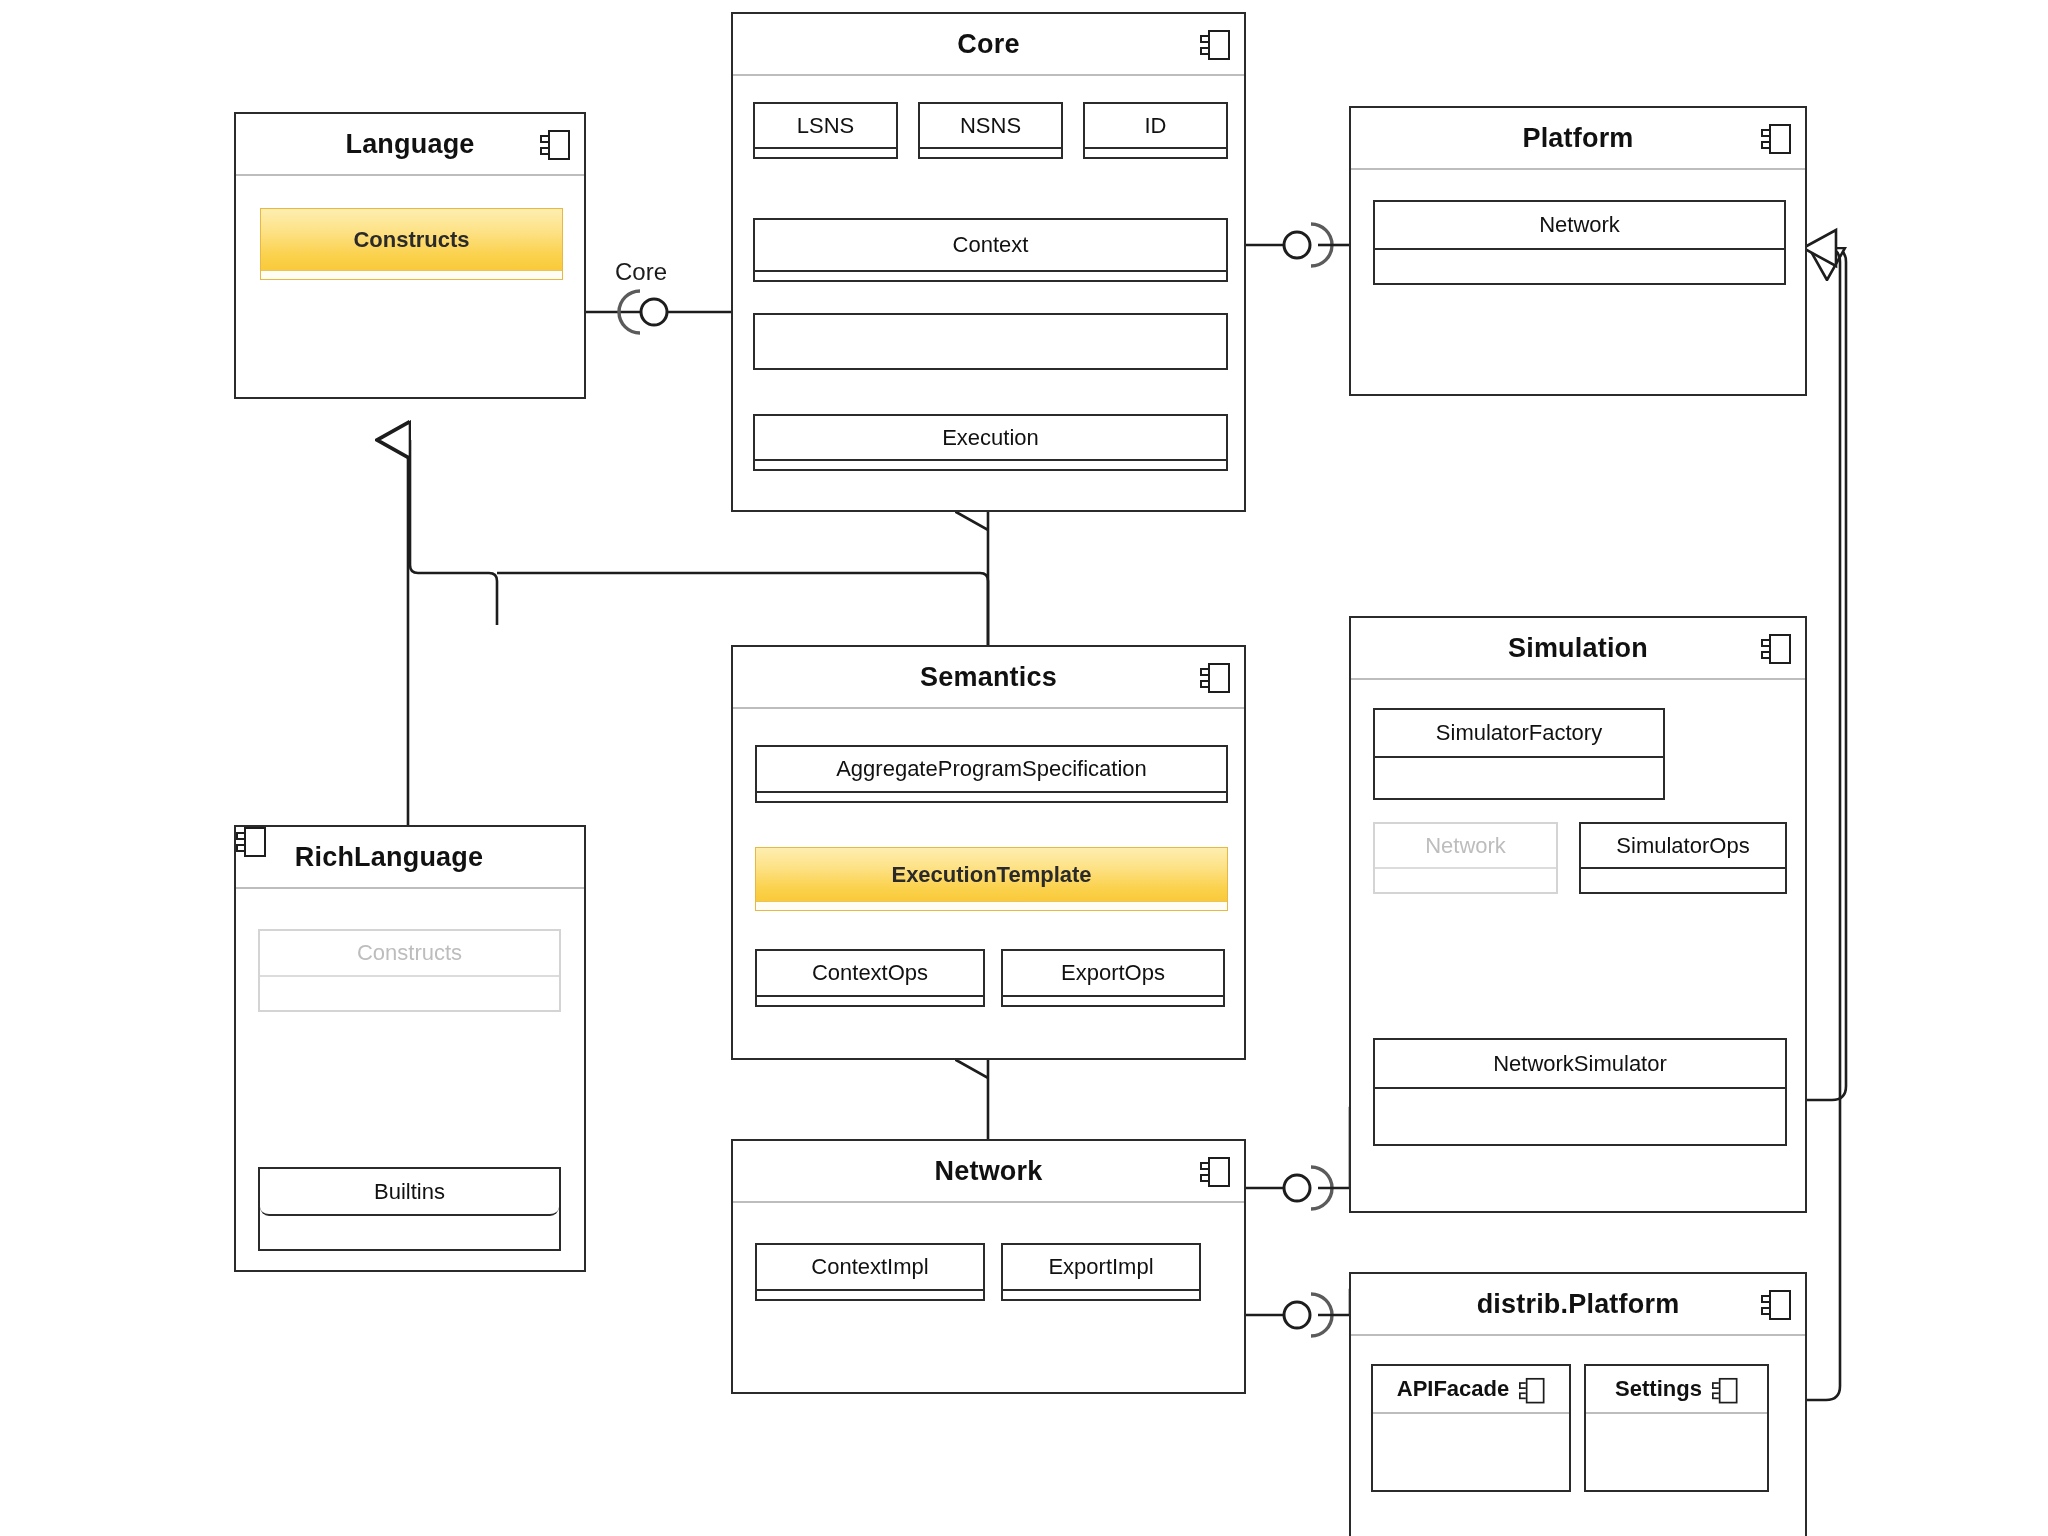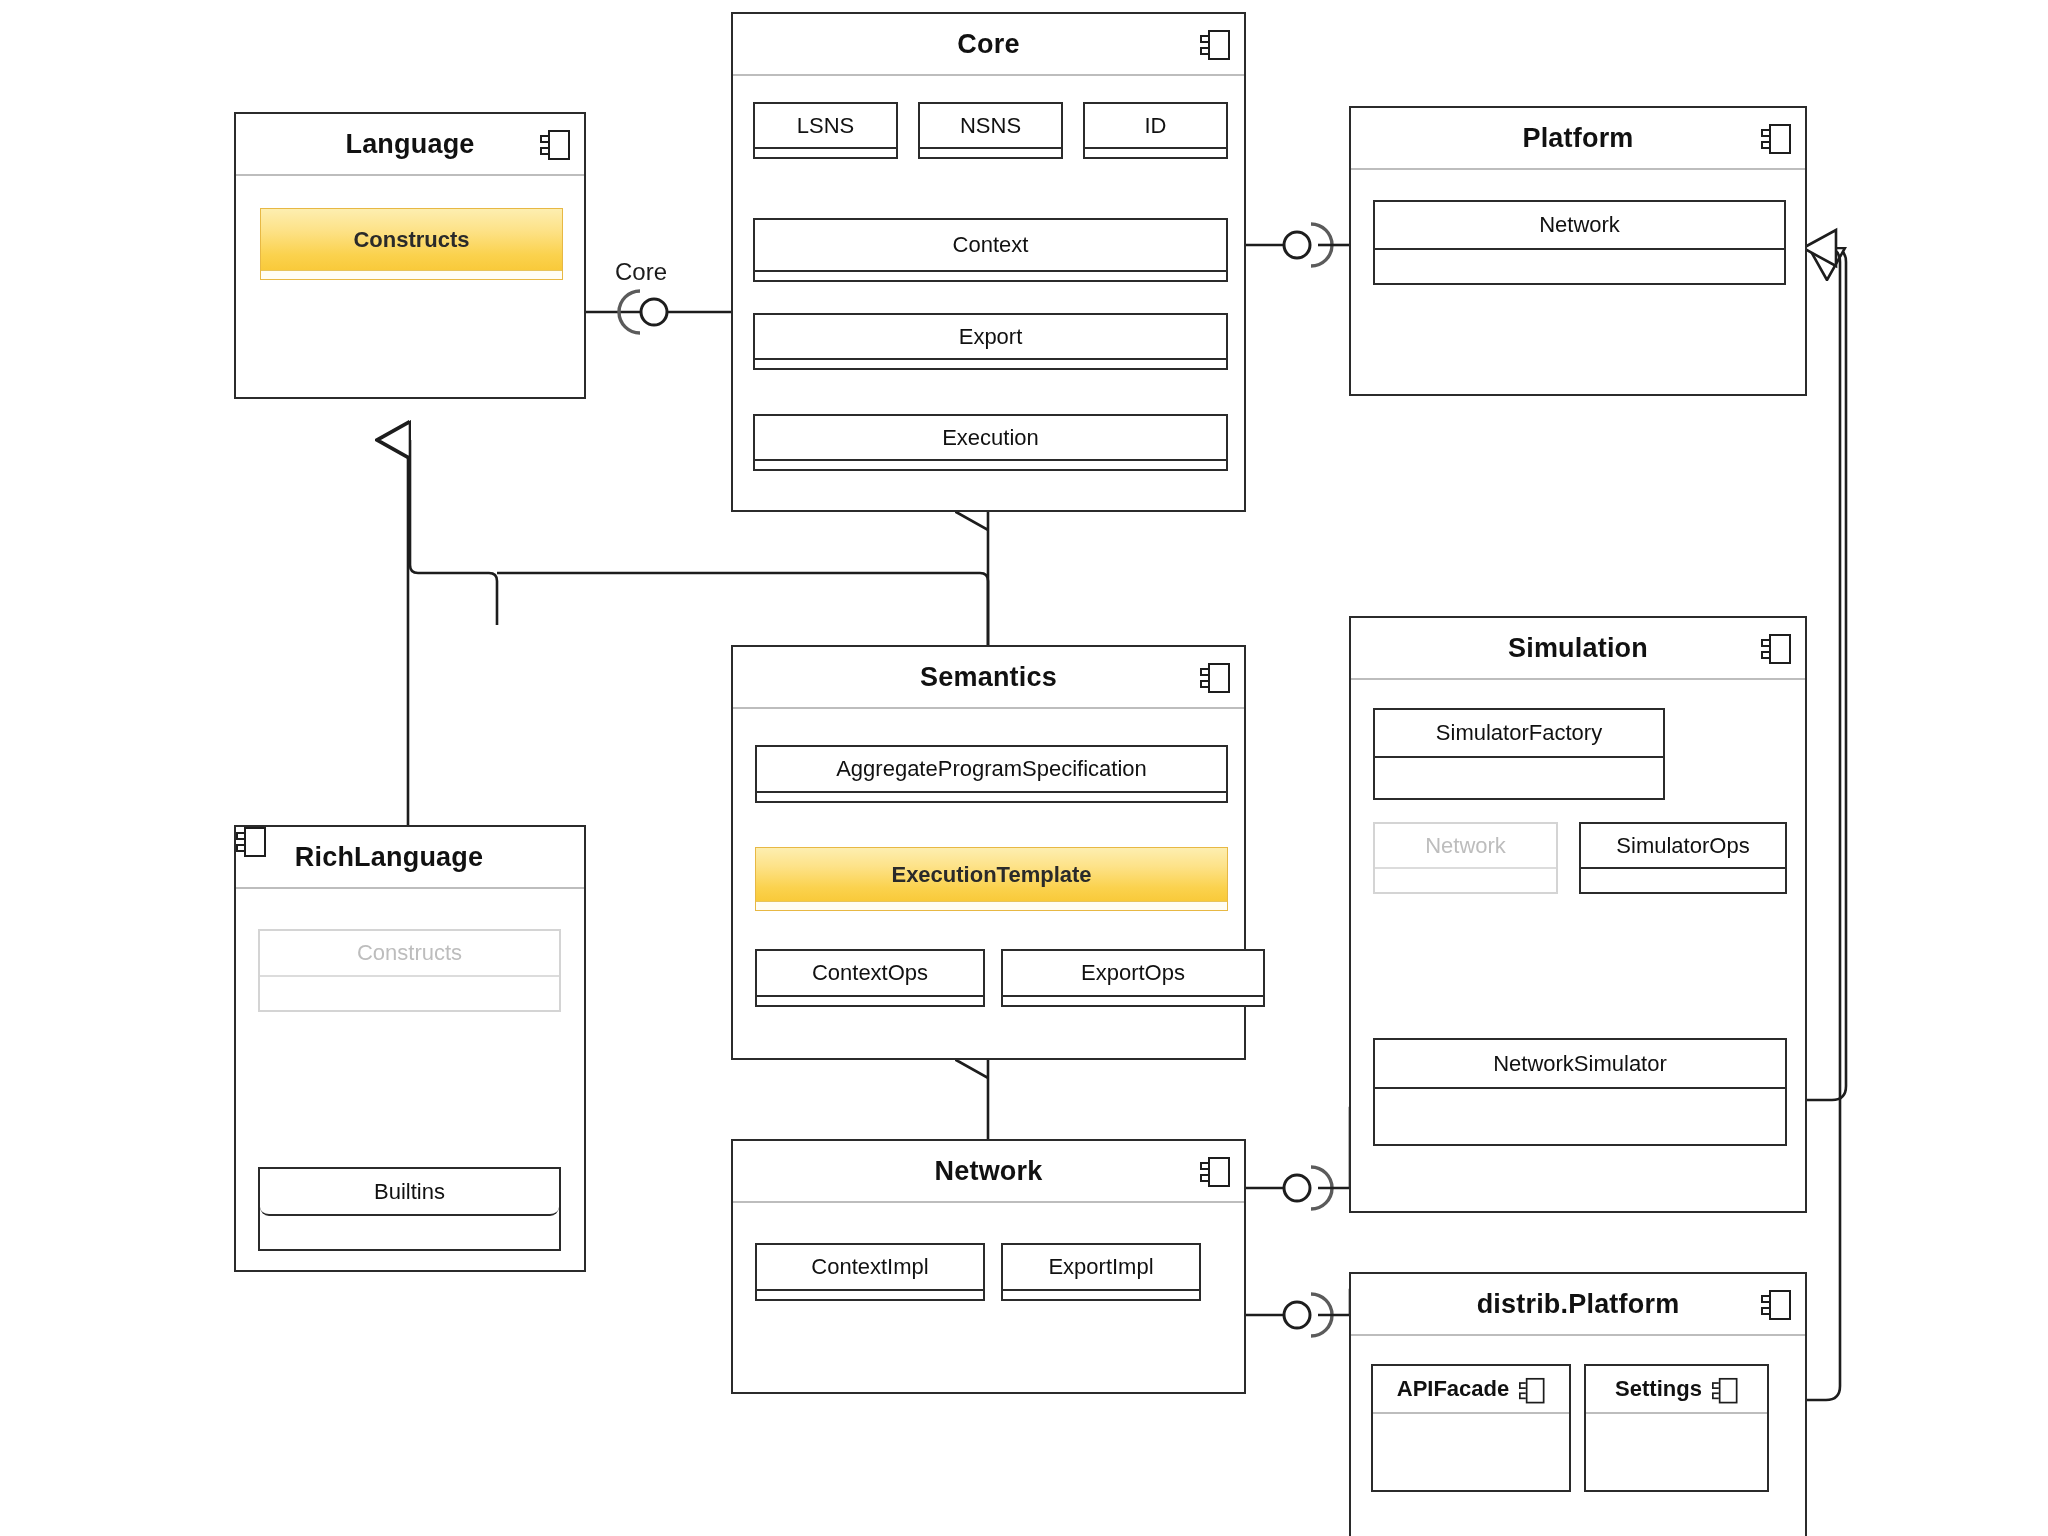--- a/index.html
+++ b/index.html
@@ -158,21 +158,20 @@
       </div>
       <div class="part thin" style="left:350px;top:26px;width:145px;height:57px;">
         <div class="pname">ID</div>
         <div class="pbody"></div>
       </div>
       <div class="part thin" style="left:20px;top:142px;width:475px;height:64px;">
         <div class="pname">Context</div>
         <div class="pbody"></div>
       </div>
       <div class="part thin" style="left:20px;top:237px;width:475px;height:57px;">
-        <div class="pname">Export</div>
         <div class="pbody"></div>
       </div>
       <div class="part thin" style="left:20px;top:338px;width:475px;height:57px;">
         <div class="pname">Execution</div>
         <div class="pbody"></div>
       </div>
     </div>
   </div>
 
   <div class="cmp" style="left:1349px;top:106px;width:458px;height:290px;">
@@ -230,21 +229,21 @@
         <div class="pbody"></div>
       </div>
       <div class="part hl thin" style="left:22px;top:138px;width:473px;height:64px;">
         <div class="pname">ExecutionTemplate</div>
         <div class="pbody"></div>
       </div>
       <div class="part thin" style="left:22px;top:240px;width:230px;height:58px;">
         <div class="pname">ContextOps</div>
         <div class="pbody"></div>
       </div>
-      <div class="part thin" style="left:268px;top:240px;width:264px;height:58px;">
+      <div class="part thin" style="left:268px;top:240px;width:224px;height:58px;">
         <div class="pname">ExportOps</div>
         <div class="pbody"></div>
       </div>
     </div>
   </div>
 
   <div class="cmp" style="left:1349px;top:616px;width:458px;height:597px;">
     <div class="hdr">
       <span class="ttl">Simulation</span>
       <span class="cicon">

